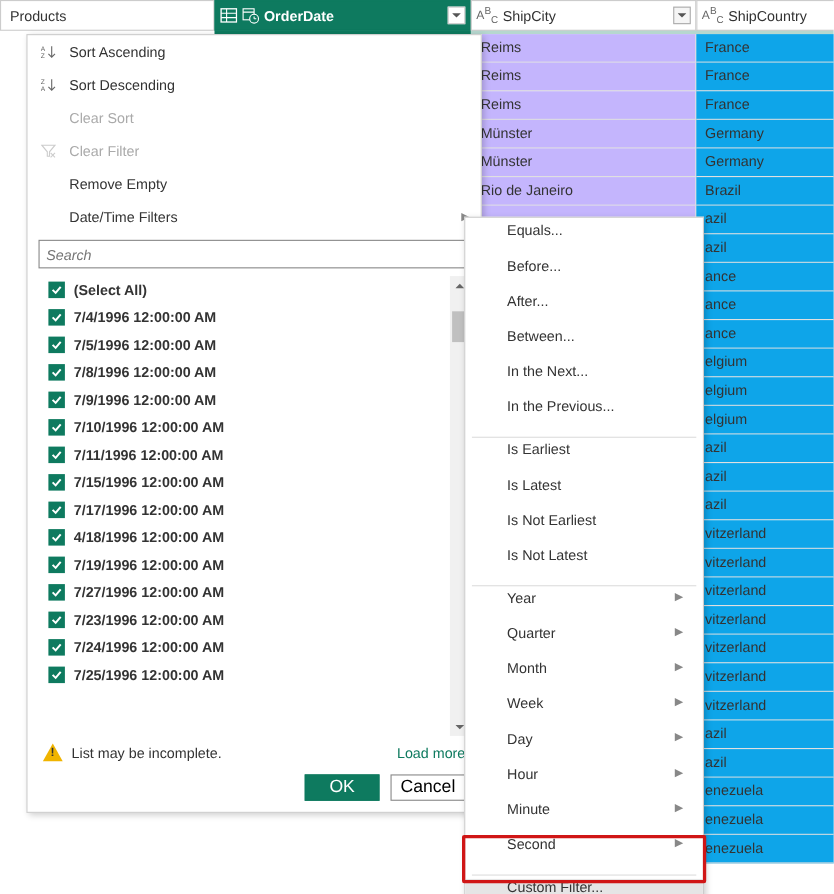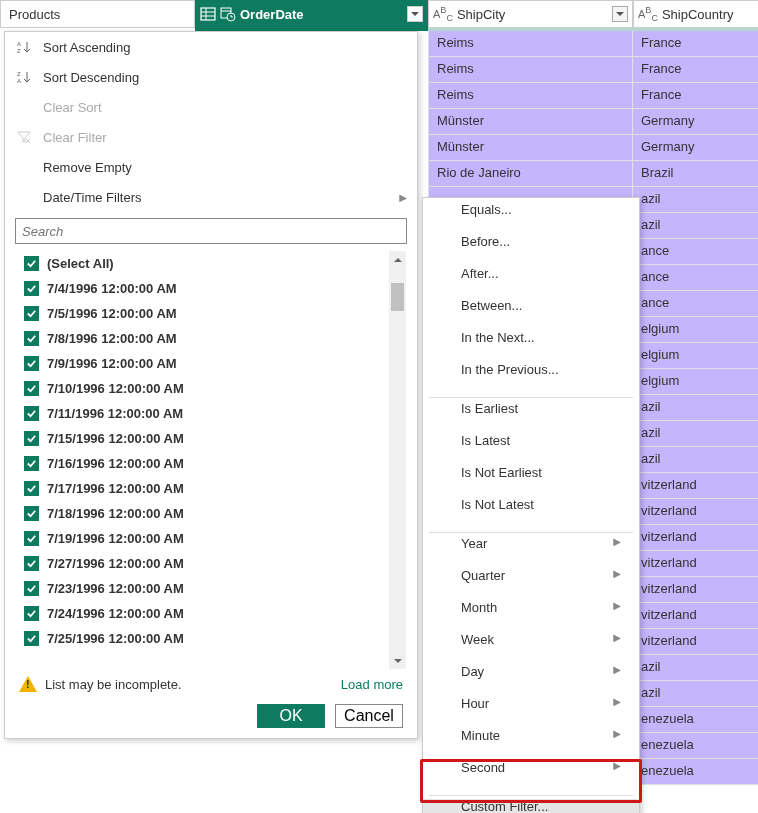--- a/index.html
+++ b/index.html
@@ -19,24 +19,24 @@
   .white-icon { width:16px; height:16px; display:flex; align-items:center; justify-content:center;}
   
   
   .sel-bar { position: absolute; top: 28px; left: 195px; width: 233px; height: 3px; background: #0e7a5f; }
   .sel-bar2 { position: absolute; top: 28px; left: 428px; right:0; height: 3px; background: #0e7a5f; opacity:.3;}
   
   
   .data-grid { position: absolute; top: 31px; left: 428px; right: 0; }
   .data-row { display: flex; height: 26px; }
   .cell-city { width: 205px; border: 1px solid #e0e0e0; border-top:none; padding: 4px 8px; background:#c4b5fd;}
-  .cell-country { width: 125px; border: 1px solid #e0e0e0; border-top:none; border-left:none; padding: 4px 8px; background:#c4b5fd; border-right:none;}
-  
-  
-  .filter-panel { position: absolute; top: 31px; left: 4px; width: 414px; background: #fff; border: 1px solid #ccc; box-shadow: 2px 2px 6px rgba(0,0,0,0.2); padding-bottom: 6px;}
+  .cell-country { width: 125px; border: 1px solid #e0e0e0; border-top:none; border-left:none; padding: 4px 8px; background:#0ea5e9; border-right:none;}
+  
+  
+  .filter-panel { position: absolute; top: 31px; left: 24px; width: 414px; background: #fff; border: 1px solid #ccc; box-shadow: 2px 2px 6px rgba(0,0,0,0.2); padding-bottom: 6px;}
   .menu-item { display: flex; align-items: center; height: 30px; padding: 0 10px; gap: 10px; }
   .menu-item.disabled { color: #aaa; }
   .menu-item .micon { width: 18px; display:flex; justify-content:center; color:#666;}
   .menu-item.disabled .micon { color:#ccc;}
   .menu-item .arrow { margin-left: auto; color: #888; font-size: 10px; }
   .search-box { margin: 6px 10px; }
   .search-box input { width: 100%; height: 26px; padding: 2px 6px; border: 1px solid #888; font-style: italic; color: #0c4a6e; font-size:13px;}
   .check-list { margin: 2px 10px 0 10px; height: 420px; border:1px solid transparent; position:relative; overflow:hidden;font-weight:bold;}
   .check-row { display: flex; align-items: center; height: 25px; gap: 8px; padding-left: 8px;}
   .chk { width: 15px; height: 15px; background: #0e7a5f; display: flex; align-items: center; justify-content: center; }
@@ -347,37 +347,29 @@
             </svg>
           </span>
           <span>7/15/1996 12:00:00 AM</span>
         </div>
         <div class="check-row">
           <span class="chk">
             <svg viewBox="0 0 12 12">
               <path d="M2 6 L5 9 L10 3" stroke="#fff" stroke-width="2" fill="none"></path>
             </svg>
           </span>
-          <span>7/16/1996 12:00:00 AM</span>
-        </div>
-        <div class="check-row">
-          <span class="chk">
-            <svg viewBox="0 0 12 12">
-              <path d="M2 6 L5 9 L10 3" stroke="#fff" stroke-width="2" fill="none"></path>
-            </svg>
-          </span>
           <span>7/17/1996 12:00:00 AM</span>
         </div>
         <div class="check-row">
           <span class="chk">
             <svg viewBox="0 0 12 12">
               <path d="M2 6 L5 9 L10 3" stroke="#fff" stroke-width="2" fill="none"></path>
             </svg>
           </span>
-          <span>7/18/1996 12:00:00 AM</span>
+          <span>4/18/1996 12:00:00 AM</span>
         </div>
         <div class="check-row">
           <span class="chk">
             <svg viewBox="0 0 12 12">
               <path d="M2 6 L5 9 L10 3" stroke="#fff" stroke-width="2" fill="none"></path>
             </svg>
           </span>
           <span>7/19/1996 12:00:00 AM</span>
         </div>
         <div class="check-row">

